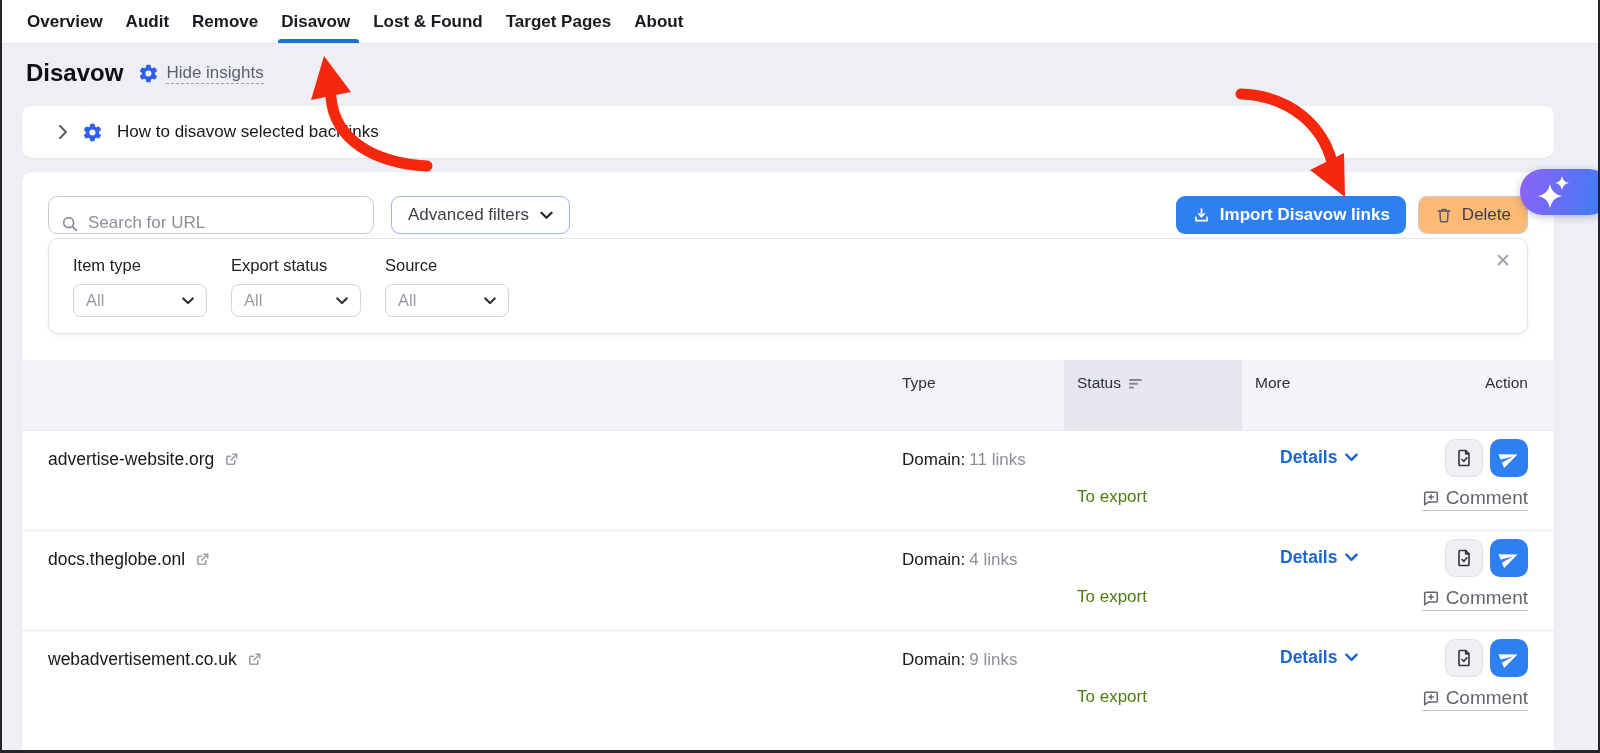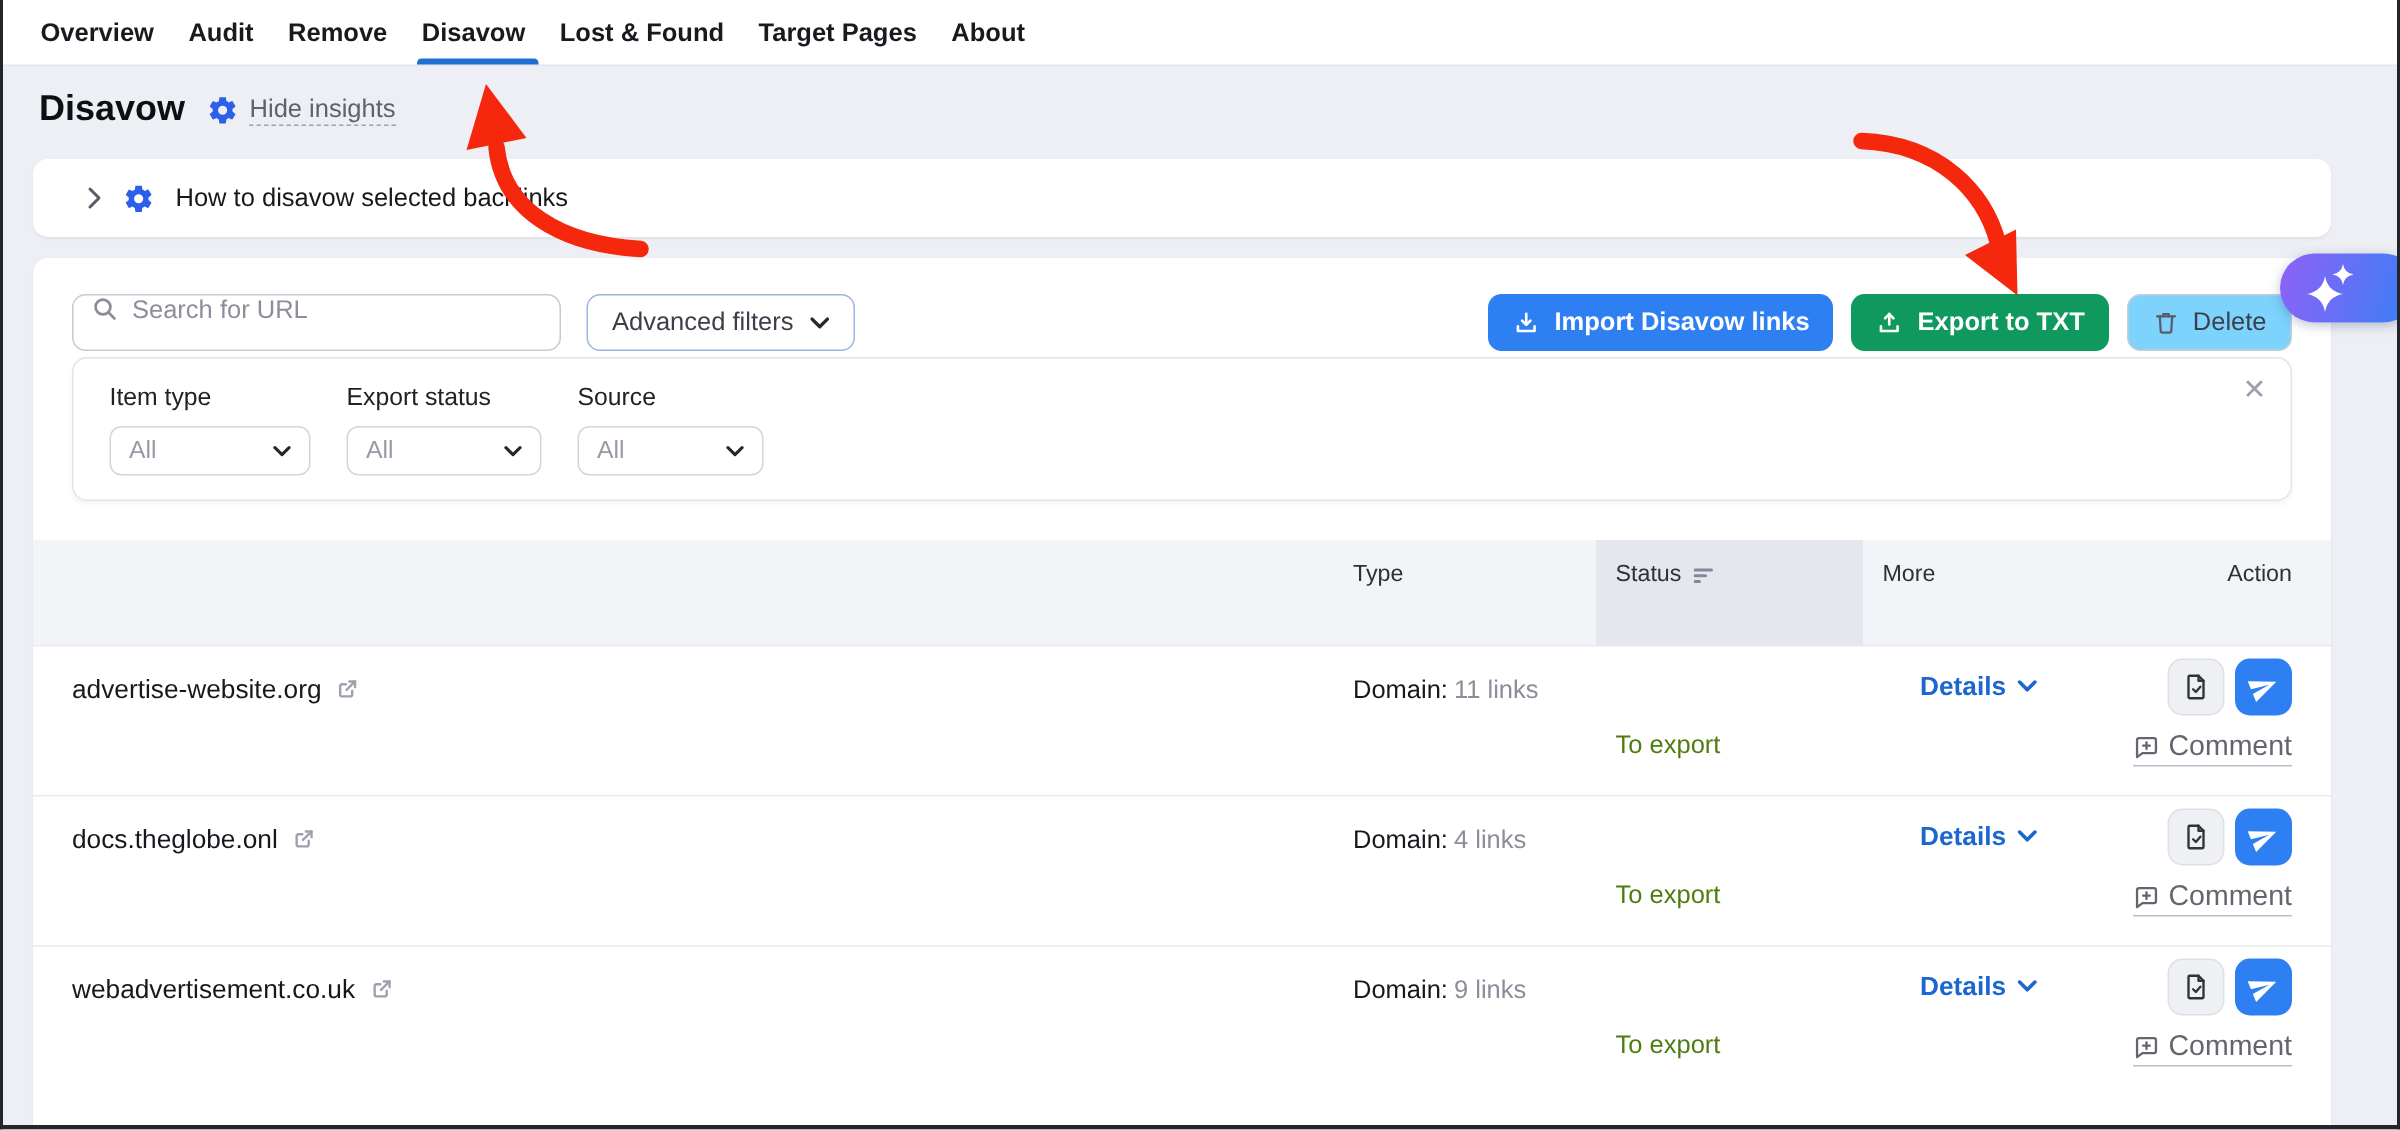--- a/index.html
+++ b/index.html
@@ -26,33 +26,33 @@
   
   .howto-card{ position:absolute; top:106px; left:20px; width:1532px; height:52px; background:#fff;
     border-radius:10px; display:flex; align-items:center; padding-left:36px; gap:14px;
     box-shadow:0 1px 2px rgba(20,24,40,.06); cursor:pointer; }
   .howto-label{ font-size:17px; color:#17181c; }
   
   .main-card{ position:absolute; top:172px; left:20px; width:1532px; height:579px; background:#fff;
     border-radius:10px 10px 0 0; box-shadow:0 1px 2px rgba(20,24,40,.06); }
   .toolbar{ position:absolute; top:24px; left:26px; right:26px; height:38px; display:flex; align-items:center; }
   .search-box{ width:326px; height:38px; border:1px solid #c7cad4; border-radius:9px; background:#fff;
-    display:flex; align-items:flex-start; padding:0 12px; gap:9px; }
+    display:flex; align-items:flex-end; padding:0 12px; gap:9px; }
   .search-box input{ border:none; outline:none; font-size:17px; color:#2a2c33; width:100%;
     font-family:inherit; background:transparent; }
   .search-box input::placeholder{ color:#8c8f9a; }
   .adv-btn{ margin-left:17px; height:38px; border:1px solid #9db4e4; border-radius:9px; background:#fff;
     display:flex; align-items:center; gap:11px; padding:0 16px; font-size:17px; color:#3c3f49;
     font-family:inherit; cursor:pointer; }
   .toolbar-right{ margin-left:auto; display:flex; gap:12px; }
   .btn{ height:38px; border-radius:9px; border:none; display:flex; align-items:center; gap:9px;
     padding:0 16px; font-size:17px; font-weight:700; font-family:inherit; cursor:pointer; white-space:nowrap; }
   .btn-import{ background:#2e80f2; color:#fff; }
   .btn-export{ background:#10995f; color:#fff; }
-  .btn-delete{ background:#7dd3fc; color:#3c3f49; border:1px solid #c9ccd6; font-weight:400; }
+  .btn-delete{ background:#fdba74; color:#3c3f49; border:1px solid #c9ccd6; font-weight:400; }
   
   .filter-panel{ position:absolute; top:66px; left:26px; right:26px; height:96px; background:#fff;
     border:1px solid #e2e4ea; border-radius:10px; box-shadow:0 2px 5px rgba(20,24,40,.05);
     padding:17px 0 0 24px; }
   .filter-row{ display:flex; gap:24px; }
   .filter-field{ display:flex; flex-direction:column; gap:9px; }
   .filter-field:nth-child(1) .filter-select{ width:134px; }
   .filter-field:nth-child(2) .filter-select{ width:130px; }
   .filter-field:nth-child(3) .filter-select{ width:124px; }
   .filter-label{ font-size:16.5px; color:#202228; }
@@ -162,30 +162,20 @@
         <button class="btn btn-import">
           <span class="ico">
             <svg width="19" height="19" viewBox="0 0 24 24" fill="none" stroke="#fff" stroke-width="2.2" stroke-linecap="round" stroke-linejoin="round">
                 <path d="M12 4v9"></path>
                 <polyline points="8.5,9.8 12,13.3 15.5,9.8"></polyline>
                 <path d="M5 14.5v4h14v-4"></path>
               </svg>
           </span>
           <span>Import Disavow links</span>
         </button>
-        <button class="btn btn-export">
-          <span class="ico">
-            <svg width="19" height="19" viewBox="0 0 24 24" fill="none" stroke="#fff" stroke-width="2.2" stroke-linecap="round" stroke-linejoin="round">
-                <path d="M12 13V4"></path>
-                <polyline points="8.5,7.8 12,4.3 15.5,7.8"></polyline>
-                <path d="M5 14.5v4h14v-4"></path>
-              </svg>
-          </span>
-          <span>Export to TXT</span>
-        </button>
         <button class="btn btn-delete">
           <span class="ico">
             <svg width="18" height="18" viewBox="0 0 24 24" fill="none" stroke="#5a5d68" stroke-width="2" stroke-linecap="round" stroke-linejoin="round">
                 <path d="M4 6.5h16"></path>
                 <path d="M9.5 6.5V4.5h5v2"></path>
                 <path d="M6.5 6.5l.8 13a1.5 1.5 0 0 0 1.5 1.4h6.4a1.5 1.5 0 0 0 1.5-1.4l.8-13"></path>
               </svg>
           </span>
           <span>Delete</span>
         </button>

